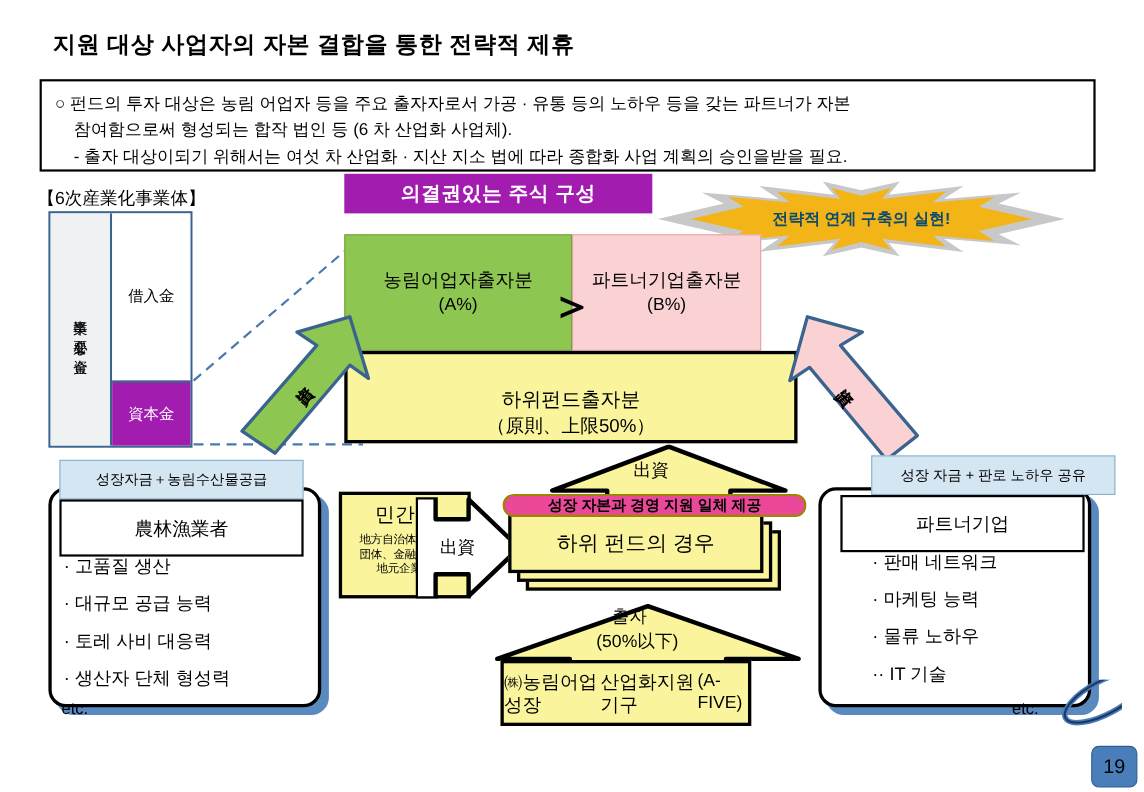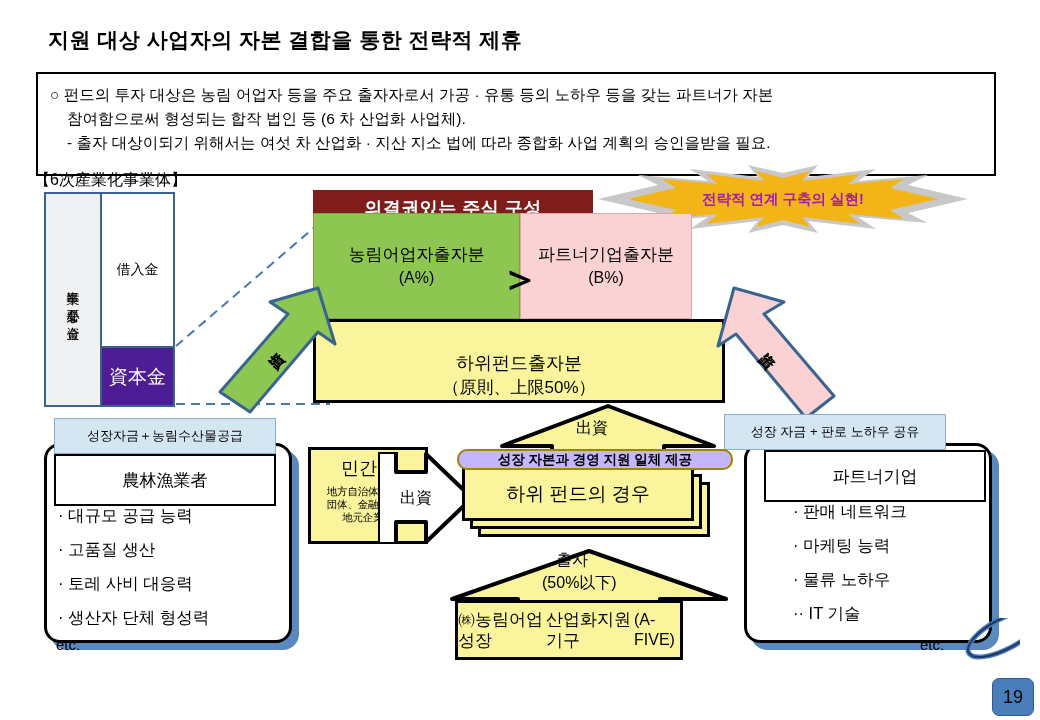--- a/index.html
+++ b/index.html
@@ -26,21 +26,21 @@
     letter-spacing: 0.5px;
     white-space: nowrap;
   }
 
   
   .summary-box {
     position: absolute;
     left: 36px;
     top: 72px;
     width: 960px;
-    height: 104px;
+    height: 84px;
     border: 2px solid #000;
     background: #fff;
     box-sizing: border-box;
     padding: 9px 12px 0 12px;
   }
   .summary-line {
     font-size: 15.5px;
     line-height: 24px;
     white-space: nowrap;
   }
@@ -99,47 +99,47 @@
     justify-content: center;
     font-size: 14px;
     background: #fff;
   }
   .cap-equity {
     position: absolute;
     left: 56px;
     top: 152px;
     right: 0;
     bottom: 0;
-    background: #4c1d95;
+    background: #a21caf;
     border-top: 2px solid #3A648F;
     display: flex;
     align-items: center;
     justify-content: center;
     color: #fff;
-    font-size: 19px;
+    font-size: 14px;
     box-sizing: border-box;
   }
 
   
   .dash-svg {
     position: absolute;
     left: 0; top: 0;
     width: 1040px;
     height: 720px;
     pointer-events: none;
   }
 
   
   .vote-banner {
     position: absolute;
     left: 313px;
-    top: 190px;
+    top: 158px;
     width: 280px;
     height: 36px;
-    background: #7f1d1d;
+    background: #a21caf;
     color: #fff;
     display: flex;
     align-items: center;
     justify-content: center;
     font-size: 18px;
     font-weight: bold;
     letter-spacing: 0.5px;
   }
 
   
@@ -152,21 +152,21 @@
   }
   .burst-label {
     position: absolute;
     left: 0; top: 0;
     width: 100%; height: 100%;
     display: flex;
     align-items: center;
     justify-content: center;
     font-size: 14.5px;
     font-weight: bold;
-    color: #a21caf;
+    color: #0c4a6e;
     white-space: nowrap;
   }
 
   
   .share-green {
     position: absolute;
     left: 313px;
     top: 213px;
     width: 207px;
     height: 106px;
@@ -258,21 +258,21 @@
     box-sizing: border-box;
     display: flex;
     align-items: center;
     justify-content: center;
     text-align: center;
     font-size: 13px;
     line-height: 1.15;
     z-index: 4;
   }
   .tag-left { left: 54px; top: 418px; }
-  .tag-right { left: 724px; top: 414px; }
+  .tag-right { left: 792px; top: 414px; }
   .actor-name {
     position: absolute;
     width: 222px;
     height: 52px;
     background: #fff;
     border: 2px solid #000;
     box-sizing: border-box;
     display: flex;
     align-items: center;
     justify-content: center;
@@ -334,21 +334,21 @@
     align-items: center;
     justify-content: center;
     font-size: 19px;
   }
   .fund-banner {
     position: absolute;
     left: 457px;
     top: 449px;
     width: 276px;
     height: 21px;
-    background: #c4b5fd;
+    background: #ec4899;
     border: 2px solid #9E8400;
     border-radius: 10px;
     box-sizing: border-box;
     display: flex;
     align-items: center;
     justify-content: center;
     font-size: 13.5px;
     font-weight: bold;
     color: #000;
     z-index: 8;
@@ -463,22 +463,22 @@
 
 <svg class="arrow-svg" style="left:712px; top:280px;" width="145" height="150" viewBox="0 0 145 150">
   <polygon points="22,8 6,66 24,54 94,138 122,116 52,34 72,22" fill="#FBD2D4" stroke="#3A648F" stroke-width="3" stroke-linejoin="round"></polygon>
 </svg>
 <div class="arrow-lbl" style="left:772px; top:348px; transform: rotate(48deg); writing-mode: vertical-rl; text-orientation: upright;">出資</div>
 
 <div class="actor actor-left"></div>
 <div class="actor-tag tag-left">성장자금＋농림수산물공급</div>
 <div class="actor-name name-left">農林漁業者</div>
 <div class="bullets bul-left">
+  <div>· 고품질 생산</div>
   <div>· 대규모 공급 능력</div>
-  <div>· 고품질 생산</div>
   <div>· 토레 사비 대응력</div>
   <div>· 생산자 단체 형성력</div>
 </div>
 <div class="etc etc-left">etc.</div>
 
 <div class="actor actor-right"></div>
 <div class="actor-tag tag-right">성장 자금 + 판로 노하우 공유</div>
 <div class="actor-name name-right">파트너기업</div>
 <div class="bullets bul-right">
   <div>· 판매 네트워크</div>

